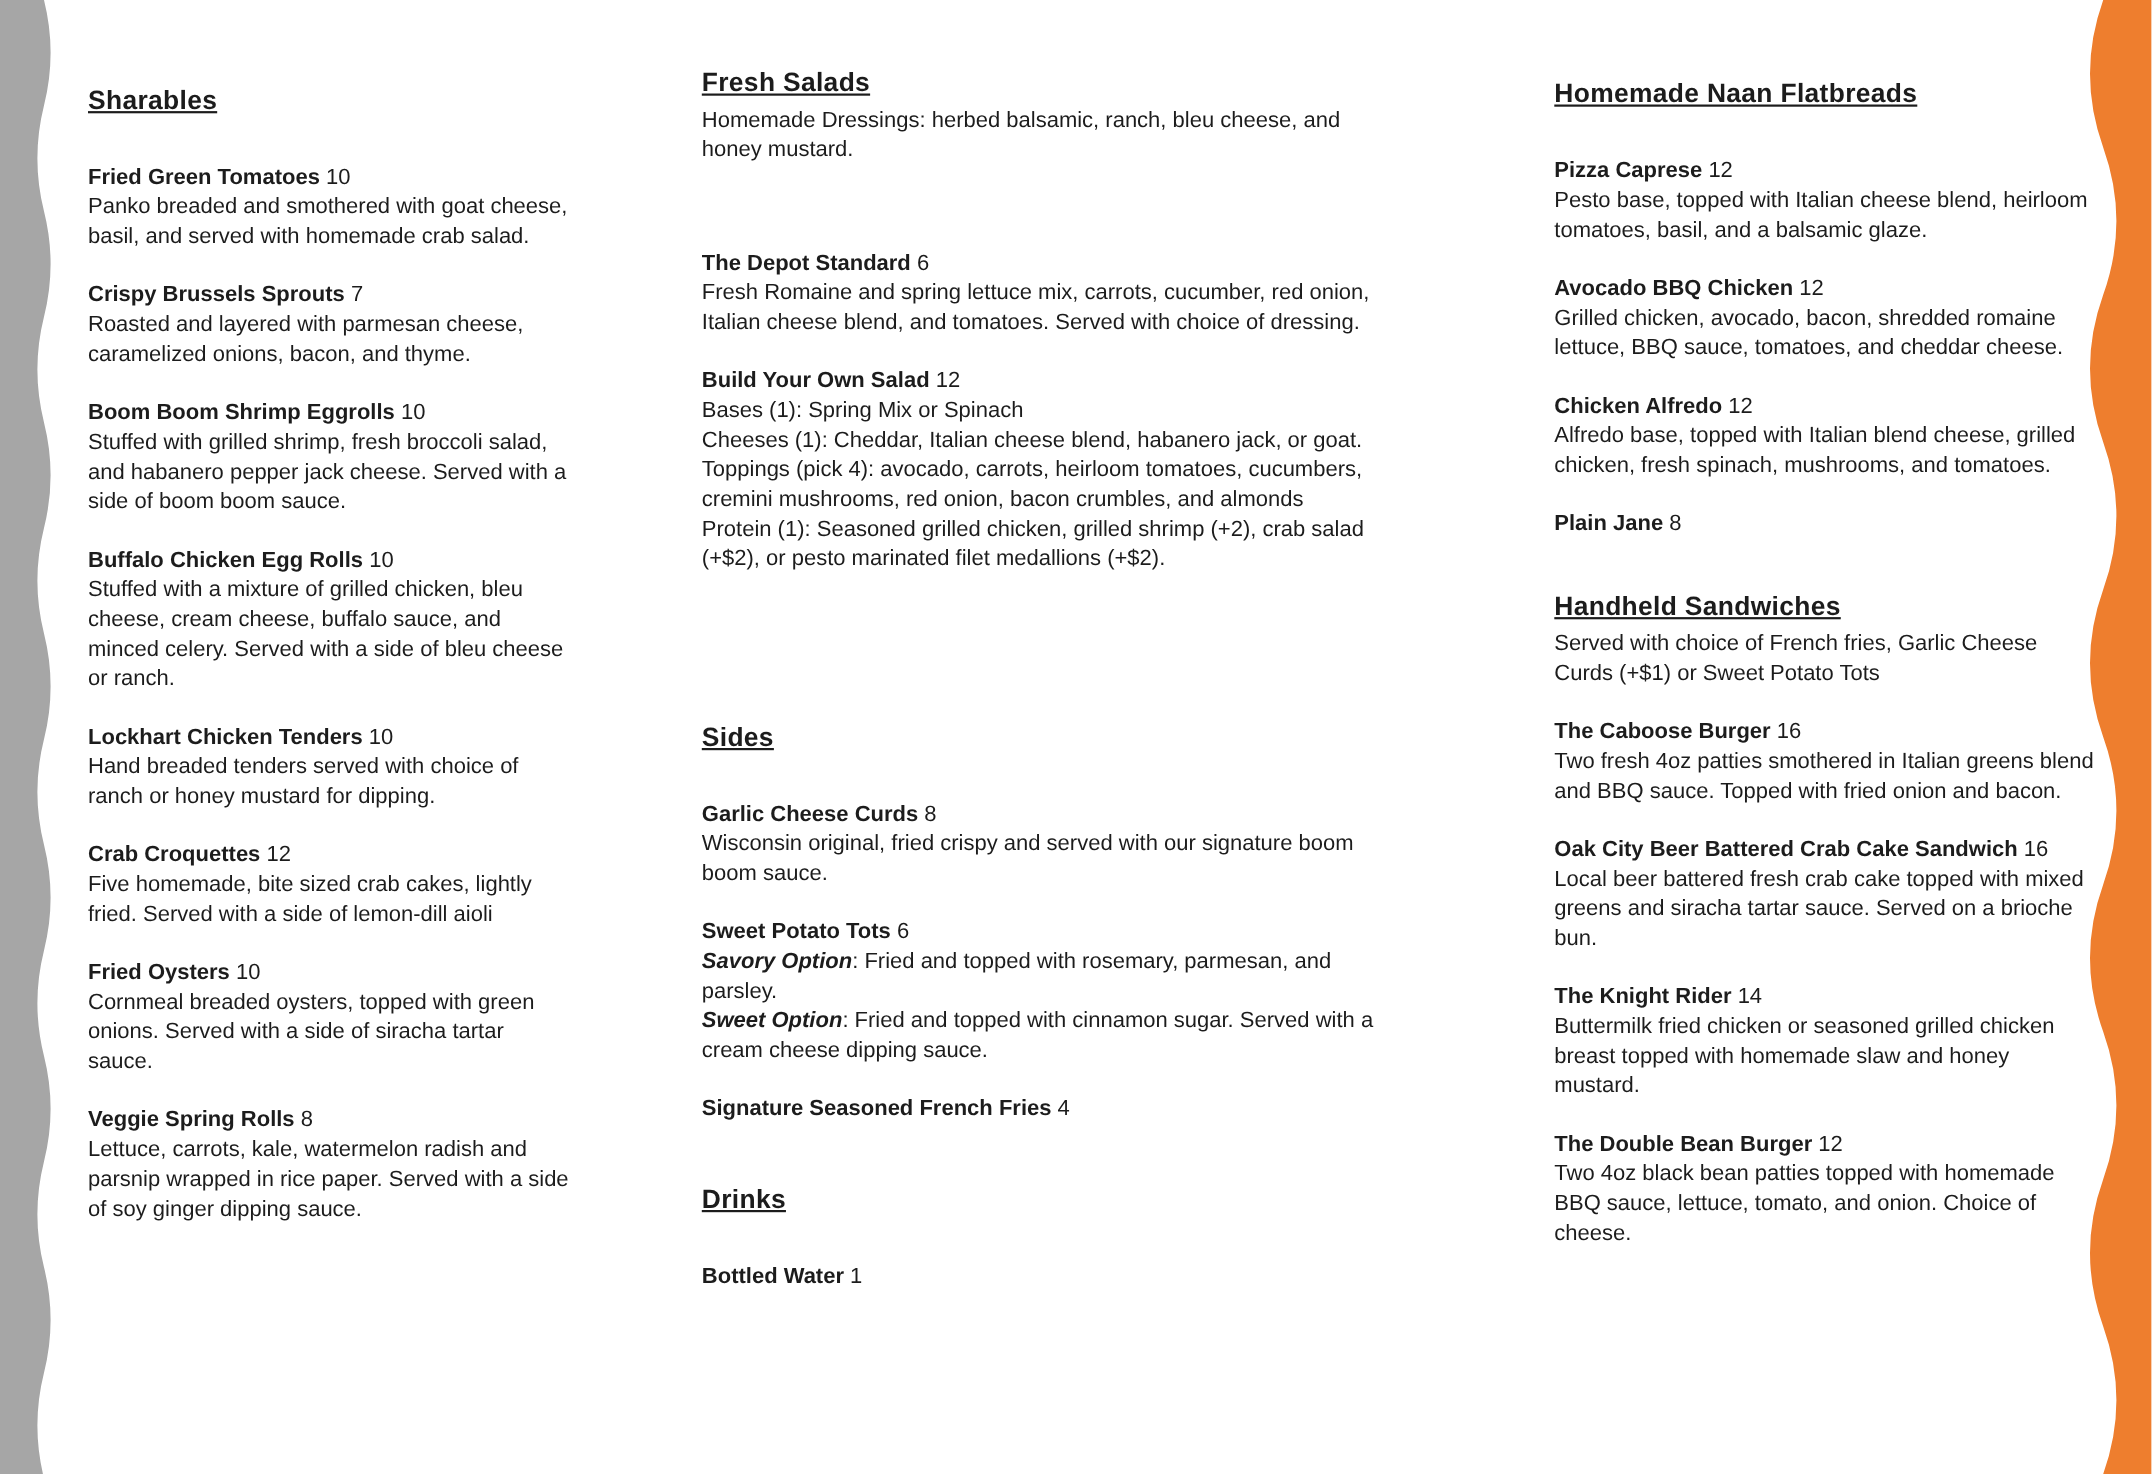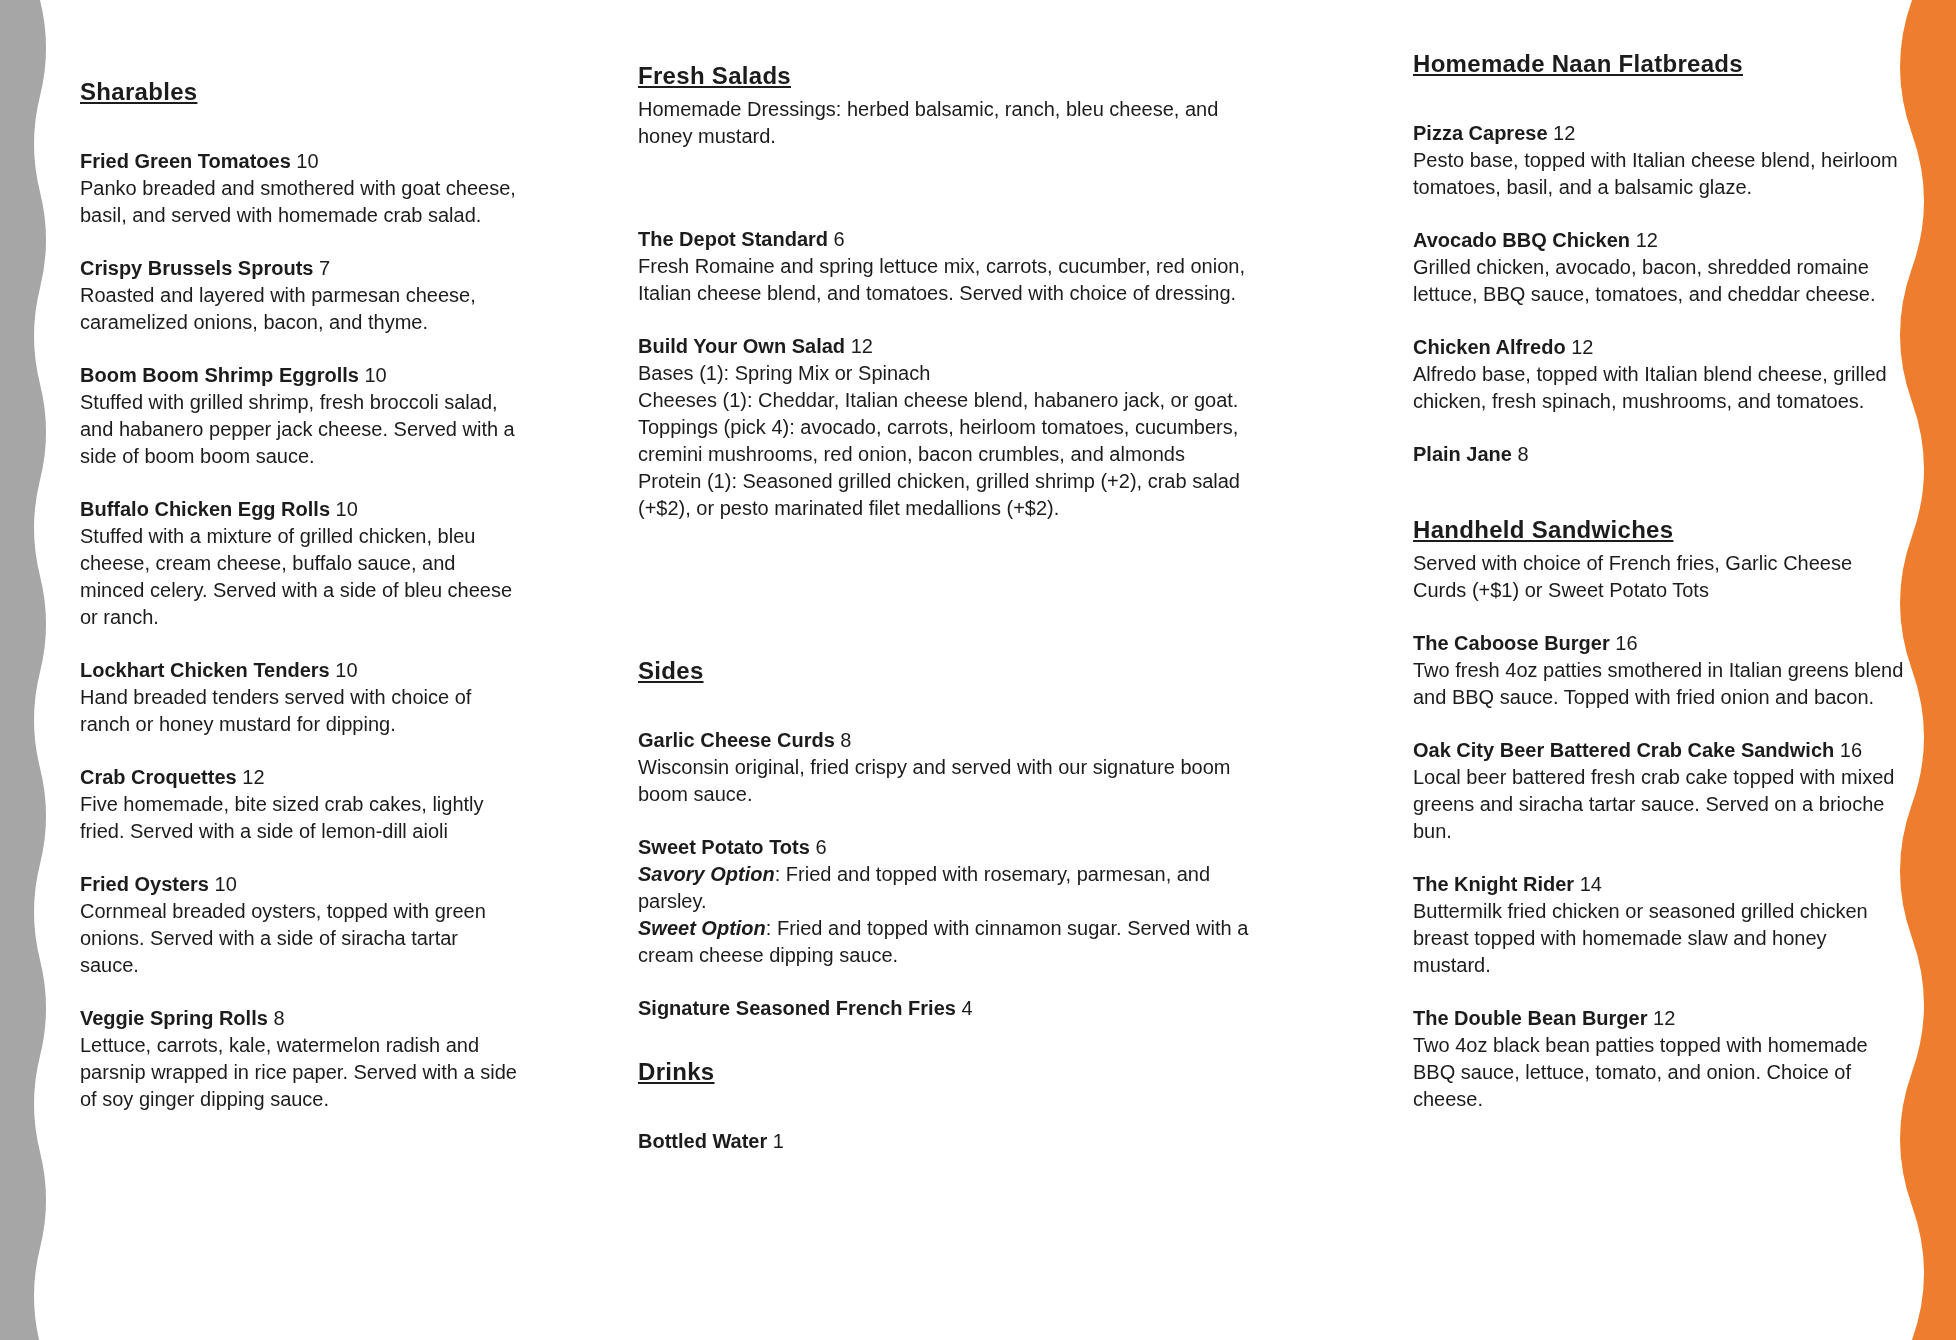--- a/index.html
+++ b/index.html
@@ -11,32 +11,32 @@
     position: relative;
     overflow: hidden;
   }
   .stripe { position: absolute; top: 0; height: 1340px; }
   .stripe-left { left: 0; width: 56px; }
   .stripe-right { right: 0; width: 60px; }
 
   .col { position: absolute; }
   .col1 { left: 80px;  top: 78px; width: 438px; }
   .col2 { left: 638px; top: 62px; width: 612px; }
-  .col3 { left: 1413px; top: 50px; width: 492px; }
+  .col3 { left: 1413px; top: 72px; width: 492px; }
 
   .sec-title {
     font-size: 24px; line-height: 28px; font-weight: bold;
     text-decoration: underline;
     margin: 0 0 42px 0;
     letter-spacing: 0.3px;
   }
   .sec-title.tight { margin-bottom: 6px; }
 
   .gap-sides  { margin-top: 135px; display: block; }
-  .gap-drinks { margin-top: 36px;  display: block; }
+  .gap-drinks { margin-top: 55px;  display: block; }
   .gap-handhelds { margin-top: 48px; display: block; }
 
   .item { margin-bottom: 26px; }
   .head { font-size: 20px; line-height: 27px; }
   .nm { font-weight: bold; }
   .pr { font-weight: normal; }
   .desc { font-size: 20px; line-height: 27px; }
   .u  { }
   .bi { font-weight: bold; font-style: italic; }
 

